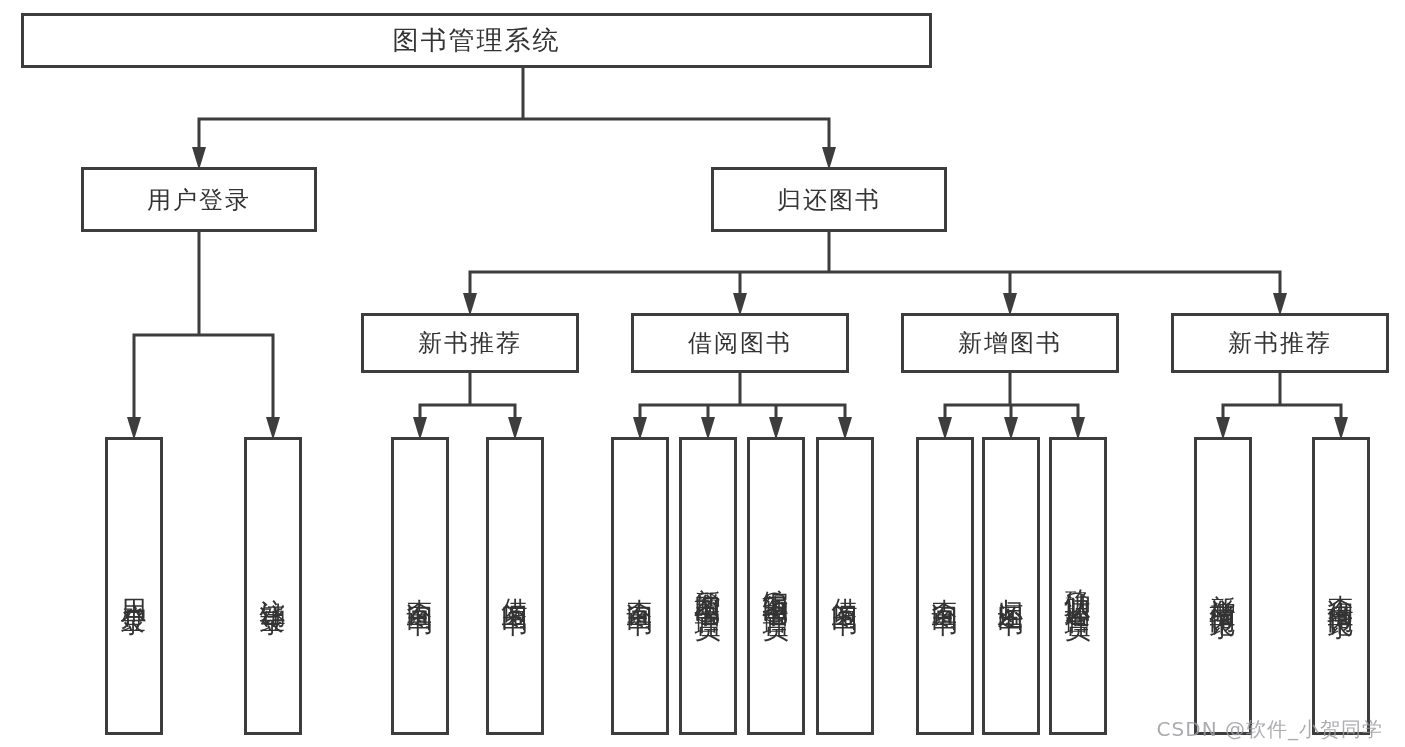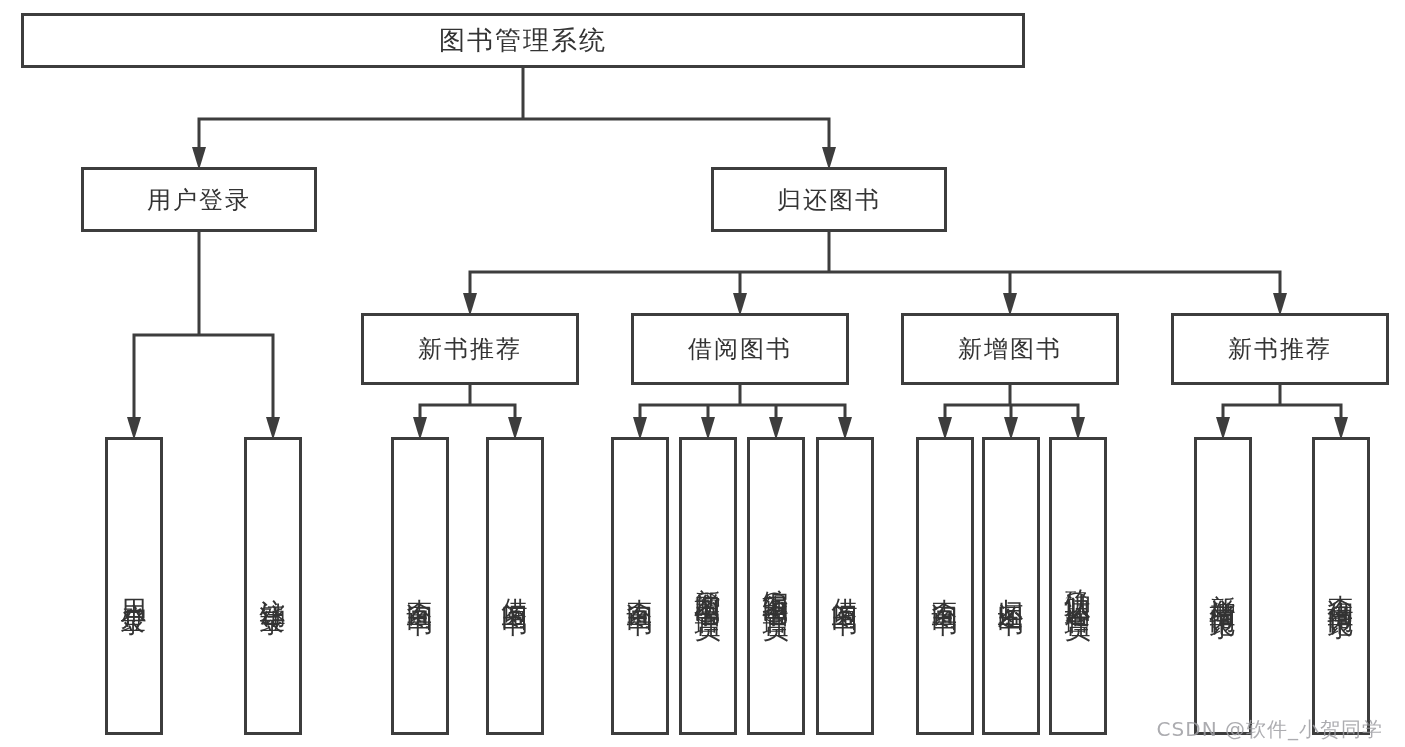--- a/index.html
+++ b/index.html
@@ -6,23 +6,23 @@
   body{
     width:1405px;height:747px;position:relative;background:#ffffff;
     font-family:"DejaVu Sans",sans-serif;overflow:hidden;color:#333333;
   }
   .connectors{position:absolute;left:0;top:0;width:1405px;height:747px}
   .node{
     position:absolute;background:#ffffff;border:3px solid #3d3d3d;
     box-sizing:border-box;display:flex;align-items:center;justify-content:center;
   }
   .node span{white-space:nowrap}
-  .root-box{left:21px;top:13px;width:1004px;height:55px;font-size:26px;letter-spacing:2px}
+  .root-box{left:21px;top:13px;width:911px;height:55px;font-size:26px;letter-spacing:2px}
   .l2{top:167px;width:236px;height:65px;font-size:24px;letter-spacing:2px}
-  .l3{top:313px;width:218px;height:72px;font-size:24px;letter-spacing:2px}
+  .l3{top:313px;width:218px;height:60px;font-size:24px;letter-spacing:2px}
   .leaf{top:437px;width:58px;height:298px;font-size:26px}
   .leaf span{
     writing-mode:vertical-rl;text-orientation:mixed;
     letter-spacing:4px;line-height:1;
   }
   .watermark{
     position:absolute;right:22px;bottom:4px;font-size:20px;
     color:rgba(158,158,162,0.85);letter-spacing:1px;
   }
 </style>

